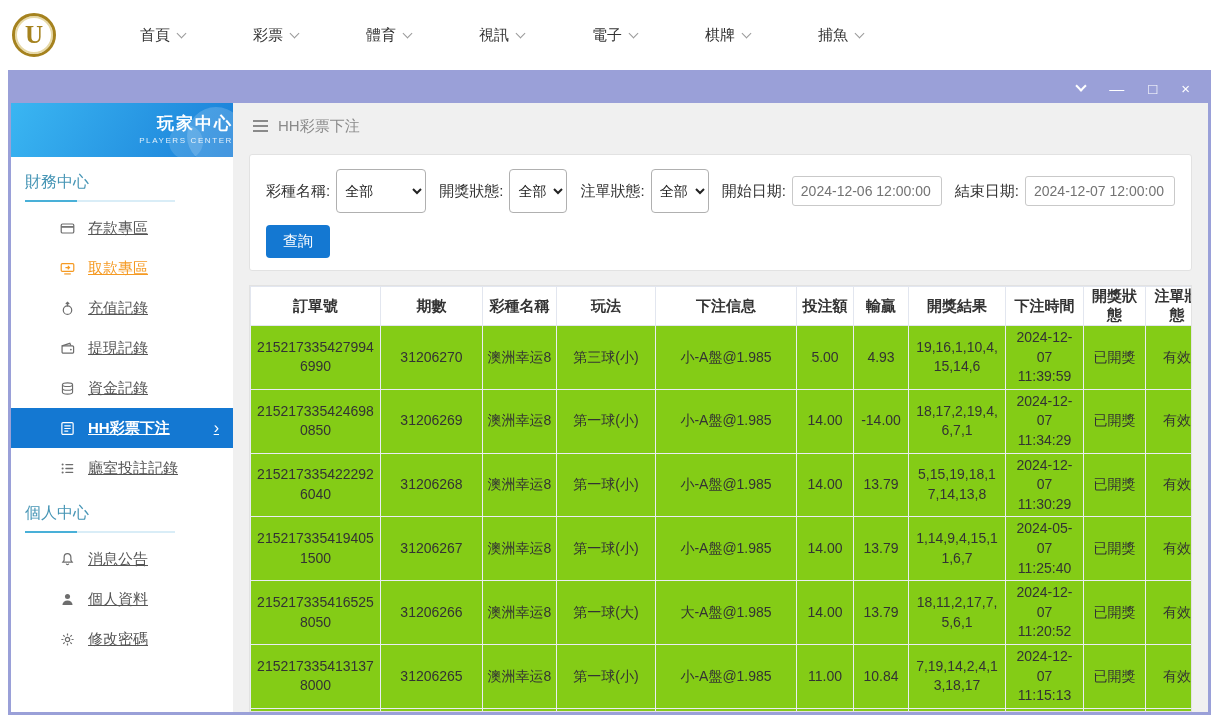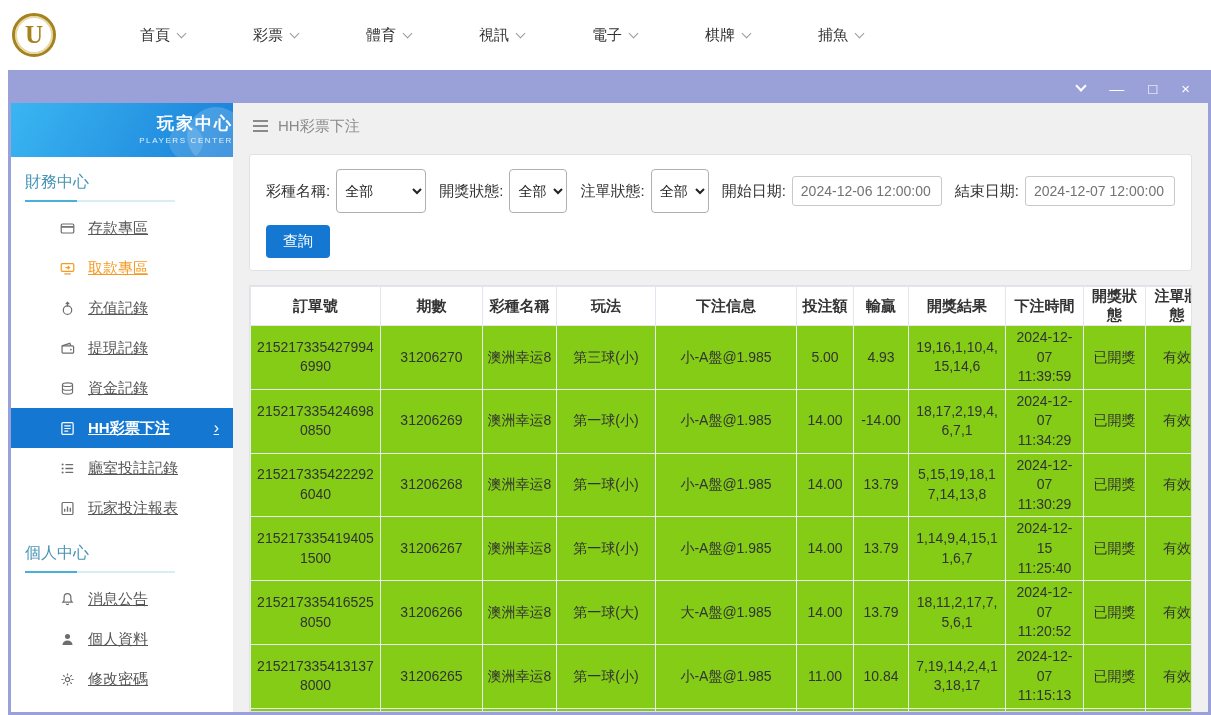--- a/index.html
+++ b/index.html
@@ -202,29 +202,20 @@
                 <circle cx="2.8" cy="3.8" r="1.1"></circle>
                 <rect x="5.6" y="3.1" width="8.6" height="1.4" rx=".7"></rect>
                 <circle cx="2.8" cy="8" r="1.1"></circle>
                 <rect x="5.6" y="7.3" width="8.6" height="1.4" rx=".7"></rect>
                 <circle cx="2.8" cy="12.2" r="1.1"></circle>
                 <rect x="5.6" y="11.5" width="8.6" height="1.4" rx=".7"></rect>
               </svg>
             </span>
             <span>廳室投註記錄</span>
           </div>
-          <div class="side-item">
-            <span class="ic">
-              <svg width="15" height="15" viewBox="0 0 16 16">
-                <rect x="2.2" y="1.6" width="11.6" height="12.8" rx="1" fill="none" stroke="currentColor" stroke-width="1.3"></rect>
-                <path d="M5 11.5V8.2M8 11.5V5.8M11 11.5V7.2" stroke="currentColor" stroke-width="1.4"></path>
-              </svg>
-            </span>
-            <span>玩家投注報表</span>
-          </div>
           <div class="section-title">個人中心</div>
           <div class="side-item">
             <span class="ic">
               <svg width="15" height="15" viewBox="0 0 16 16">
                 <path d="M8 1.8c-2.3 0-3.6 1.7-3.6 3.9v3.1L3 10.8h10l-1.4-2V5.7c0-2.2-1.3-3.9-3.6-3.9z" fill="none" stroke="currentColor" stroke-width="1.3"></path>
                 <path d="M6.6 12.4a1.5 1.5 0 0 0 2.8 0" fill="none" stroke="currentColor" stroke-width="1.3"></path>
               </svg>
             </span>
             <span>消息公告</span>
           </div>
@@ -355,21 +346,21 @@
               </tr>
               <tr>
                 <td class="break">2152173354194051500</td>
                 <td>31206267</td>
                 <td>澳洲幸运8</td>
                 <td>第一球(小)</td>
                 <td>小-A盤@1.985</td>
                 <td>14.00</td>
                 <td>13.79</td>
                 <td class="break">1,14,9,4,15,11,6,7</td>
-                <td>2024-12-15 11:25:40</td>
+                <td>2024-05-07 11:25:40</td>
                 <td>已開獎</td>
                 <td>有效</td>
               </tr>
               <tr>
                 <td class="break">2152173354165258050</td>
                 <td>31206266</td>
                 <td>澳洲幸运8</td>
                 <td>第一球(大)</td>
                 <td>大-A盤@1.985</td>
                 <td>14.00</td>

